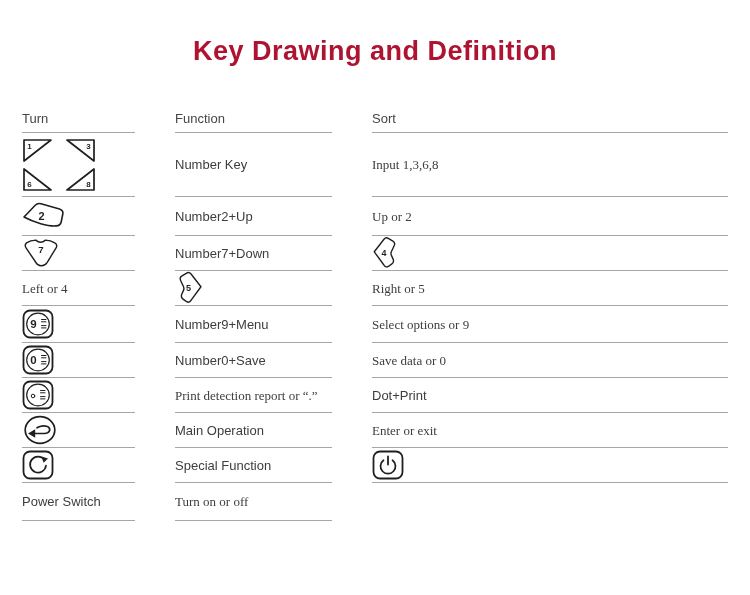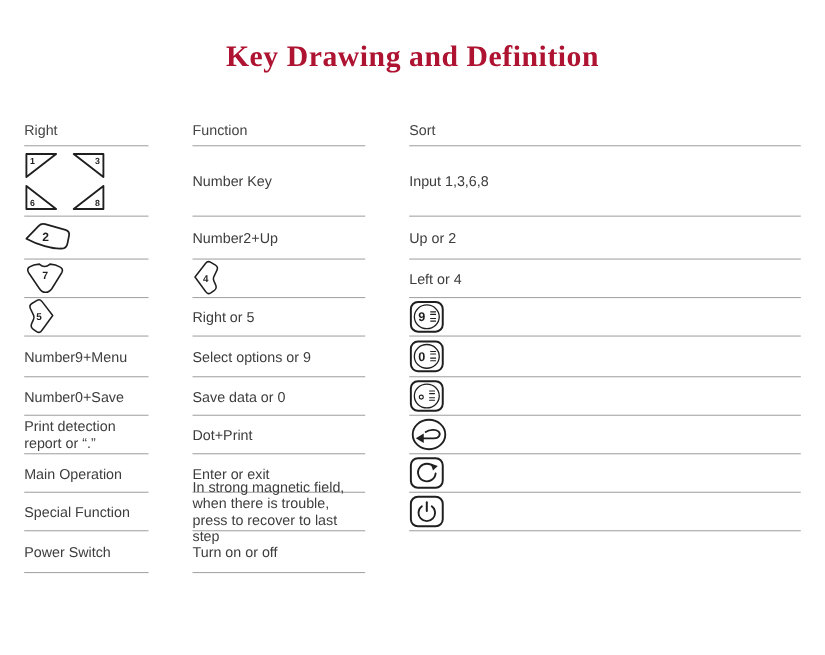--- a/index.html
+++ b/index.html
@@ -2,58 +2,58 @@
 <html><head>
 <meta charset="utf-8">
 <style>
   html,body{margin:0;padding:0;background:#ffffff;}
   body{
     width:750px;height:595px;position:relative;overflow:hidden;
     font-family:"Liberation Sans", sans-serif;color:#3d3d3d;
   }
   .page-title{
     position:absolute;left:0;top:36px;width:750px;text-align:center;
-    font-family:Liberation Serif, serif;font-weight:bold;font-size:27px;
+    font-family:Liberation Sans, sans-serif;font-weight:bold;font-size:27px;
     color:#ae1331;letter-spacing:0.5px;
   }
   .key-table{
     position:absolute;left:22px;top:105px;width:706px;
     display:grid;
     grid-template-columns:113px 157px 356px;
     column-gap:40px;
     grid-template-rows:28px 64px 39px 35px 35px 37px 35px 35px 35px 35px 38px 33px;
   }
   .cell{
     border-bottom:1px solid #a6a6a6;
     display:flex;align-items:center;justify-content:flex-start;
     font-size:13px;color:#3d3d3d;overflow:visible;
   }
   .cell.header{font-size:13px;color:#454545;}
-  .cell.fn span{white-space:pre-line;line-height:15px;}
+  .cell.fn span{white-space:pre-line;line-height:15px;font-family:Liberation Serif, serif;}
   svg{display:block;}
   svg path, svg rect, svg ellipse, svg circle, svg line{
     fill:none;stroke:#1f1f1f;stroke-linejoin:round;stroke-linecap:round;
   }
   svg text{
     font-family:"Liberation Sans", sans-serif;fill:#1f1f1f;stroke:none;
     text-anchor:middle;font-weight:bold;
   }
   .tri-num{font-size:8px;}
   .cap-num{font-size:11px;}
   .rk-num{font-size:11.5px;}
 </style>
 </head>
 <body>
 
 <div class="page-title">Key Drawing and Definition</div>
 
 <div class="key-table">
 
   <div class="cell header">
-      <span>Right</span>
+      <span>Turn</span>
     </div>
   <div class="cell header">
       <span>Function</span>
     </div>
   <div class="cell header">
       <span>Sort</span>
     </div>
 
   <div class="cell">
     <svg width="74" height="54" viewBox="0 0 74 54">
@@ -86,20 +86,23 @@
   <div class="cell fn">
       <span>Up or 2</span>
     </div>
 
   <div class="cell">
     <svg width="39" height="30" viewBox="0 0 44 34">
       <path d="M5 5.5 Q9.5 2.6 15.5 2.4 Q21 7.4 26.5 2.4 Q32.5 2.6 37 5.5 Q40.5 7.6 38.7 11 L28.5 27.5 Q25.8 31.6 21.8 31.4 Q18 31.6 15.5 27.5 L4.3 11 Q2.5 7.6 5 5.5 Z" stroke-width="1.6"></path>
       <text class="cap-num" x="21.5" y="17.5">7</text>
     </svg>
   </div>
+  <div class="cell">
+      <span>Number7+Down</span>
+    </div>
 
   <div class="cell">
     <svg width="28" height="34" viewBox="0 0 34 42">
       <path d="M2.5 19.5 L14.5 4 Q16.8 1.2 19.8 2.9 L25.5 6.3 Q28.8 8.3 27.2 11.8 L23.6 19.4 Q22.6 21.6 23.7 23.9 L25.8 28.6 Q27.4 32.4 23.9 34.8 L20.3 37.3 Q16.6 39.7 14.4 35.8 Z" stroke-width="1.7"></path>
       <text class="cap-num" x="14.5" y="25">4</text>
     </svg>
   </div>
   <div class="cell fn">
       <span>Left or 4</span>
     </div>
@@ -176,24 +179,20 @@
   <div class="cell">
     <svg width="32" height="30" viewBox="0 0 32 30">
       <rect x="1.5" y="1.5" width="29" height="27" rx="6.5" stroke-width="1.8"></rect>
       <path d="M22.5 9.8 A8 8 0 1 0 24 15.5" stroke-width="1.7"></path>
       <polygon points="26,8.6 19.6,6.4 21.6,12.8" fill="#1f1f1f" stroke="none"></polygon>
     </svg>
   </div>
   <div class="cell">
       <span>Special Function</span>
     </div>
-  <div class="cell fn">
-      <span>In strong magnetic field, when there is trouble,
-press to recover to last step</span>
-    </div>
 
   <div class="cell">
     <svg width="32" height="30" viewBox="0 0 32 30">
       <rect x="1.5" y="1.5" width="29" height="27" rx="6.5" stroke-width="1.8"></rect>
       <path d="M11.5 10.2 A7.5 7.5 0 1 0 20.5 10.2" stroke-width="1.7"></path>
       <line x1="16" y1="6.5" x2="16" y2="14.5" stroke-width="1.8"></line>
     </svg>
   </div>
   <div class="cell">
       <span>Power Switch</span>

